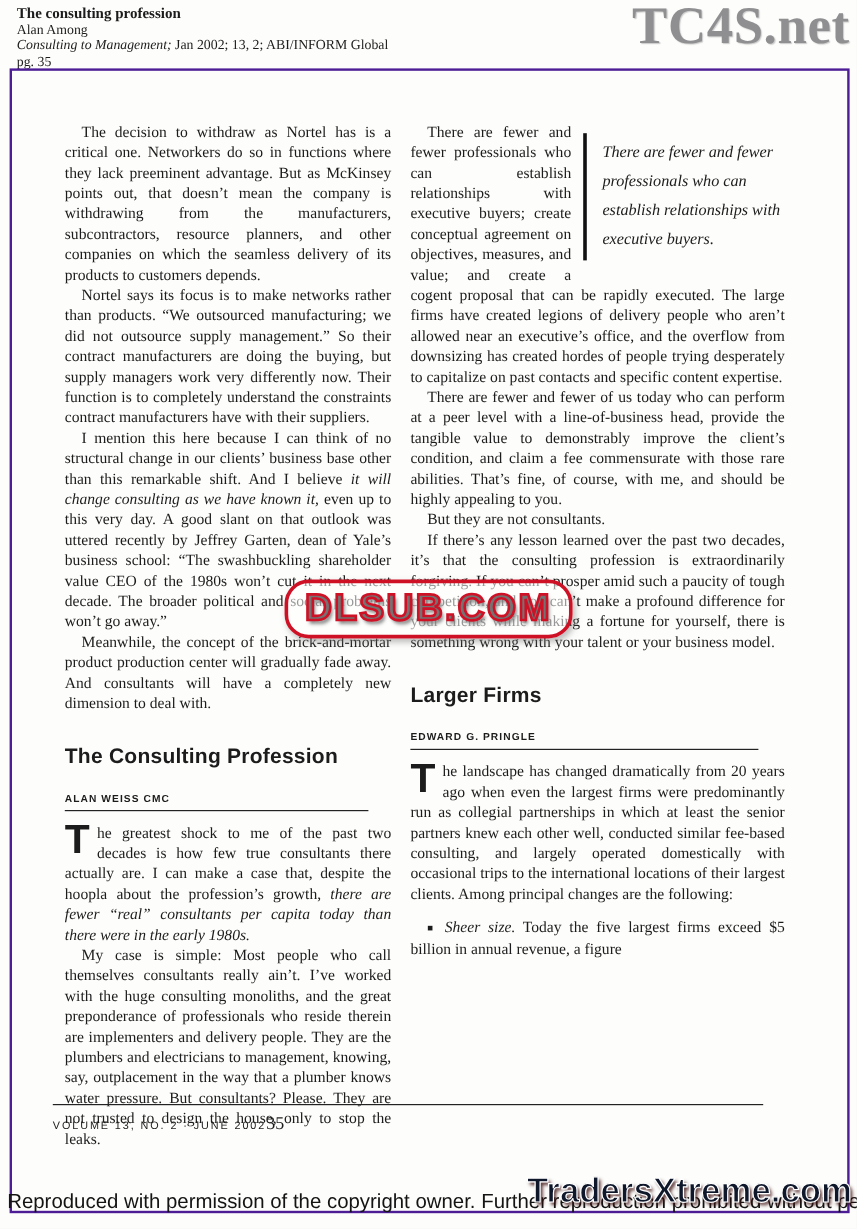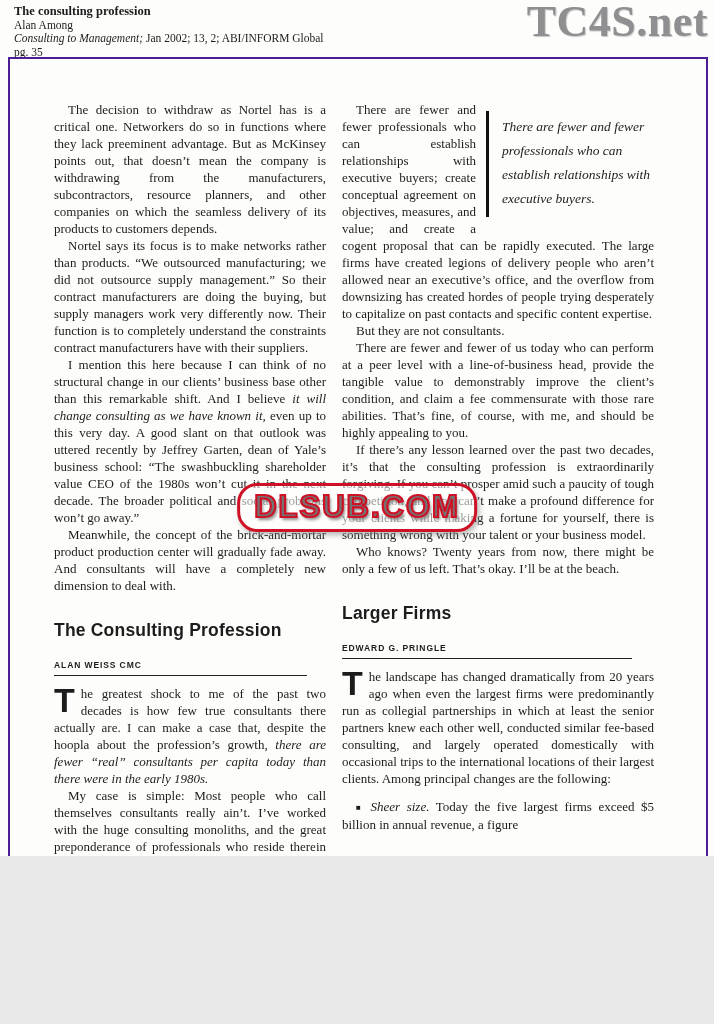--- a/index.html
+++ b/index.html
@@ -1,18 +1,18 @@
 <!DOCTYPE html>
 <html><head>
 <meta charset="utf-8">
 <style>
   html, body { margin: 0; padding: 0; }
   body { width: 714px; height: 1024px; background: #e9e9e9; }
   .page {
-    position: relative; width: 714px; height: 856px;
+    position: relative; width: 714px; height: 1024px;
     background: #fdfdfb; color: #1c1c1c; overflow: hidden;
     font-family: "Liberation Serif", serif;
   }
 
   
   .scan-header { position: absolute; top: 5px; left: 14px; font-size: 11.5px; line-height: 13.5px; }
   .h-title { font-weight: bold; font-size: 12.5px; }
   .it { font-style: italic; }
 
   
@@ -121,24 +121,23 @@
 
         <div>
             <p class="para"><span>My case is simple: Most people who call themselves consultants really ain’t. I’ve worked with the huge consulting monoliths, and the great preponderance of professionals who reside therein are implementers and delivery people. They are the plumbers and electricians to management, knowing, say, outplacement in the way that a plumber knows water pressure. But consultants? Please. They are not trusted to design the house, only to stop the leaks.</span></p>
           </div>
       </div>
 
       <div class="col-right">
         <p class="para"><span class="pullquote">There are fewer and fewer professionals who can establish relationships with executive buyers.</span><span class="rich"><span>There are fewer and fewer professionals who can establish relationships with executive buyers; create conceptual agreement on objectives, measures, and value; and create a cogent proposal that can be rapidly executed. The large firms have created legions of delivery people who aren’t allowed near an executive’s office, and the overflow from downsizing has created hordes of people trying desperately to capitalize on past contacts and specific content expertise.</span></span></p>
 
         <div>
+            <p class="para"><span>There are fewer and fewer of us today who can perform at a peer level with a line-of-business head, provide the tangible value to demonstrably improve the client’s condition, and claim a fee commensurate with those rare abilities. That’s fine, of course, with me, and should be highly appealing to you.</span></p>
             <p class="para"><span>But they are not consultants.</span></p>
-            <p class="para"><span>There are fewer and fewer of us today who can perform at a peer level with a line-of-business head, provide the tangible value to demonstrably improve the client’s condition, and claim a fee commensurate with those rare abilities. That’s fine, of course, with me, and should be highly appealing to you.</span></p>
             <p class="para"><span>If there’s any lesson learned over the past two decades, it’s that the consulting profession is extraordinarily forgiving. If you can’t prosper amid such a paucity of tough competition, and you can’t make a profound difference for your clients while making a fortune for yourself, there is something wrong with your talent or your business model.</span></p>
-            <p class="para"><span>Who knows? Twenty years from now, there might be only a few of us left. That’s okay. I’ll be at the beach.</span></p>
           </div>
 
         <div class="section">
           <div class="section-title">Larger Firms</div>
           <div class="section-byline">EDWARD G. PRINGLE</div>
           <div class="section-rule"></div>
         </div>
 
         <p class="para lead"><span class="dropcap">T</span><span class="rich"><span>he landscape has changed dramatically from 20 years ago when even the largest firms were predominantly run as collegial partnerships in which at least the senior partners knew each other well, conducted similar fee-based consulting, and largely operated domestically with occasional trips to the international locations of their largest clients. Among principal changes are the following:</span></span></p>
 

